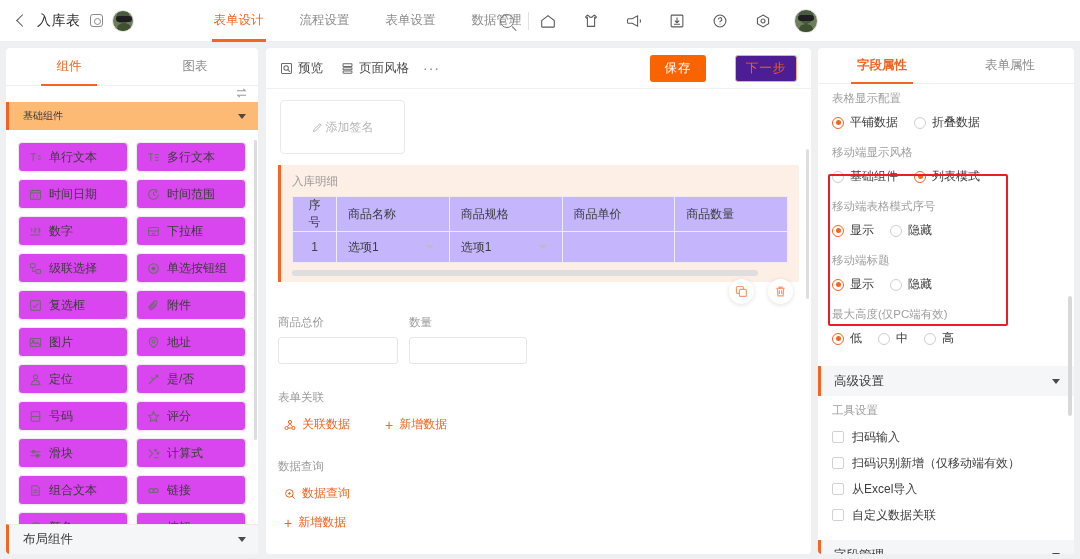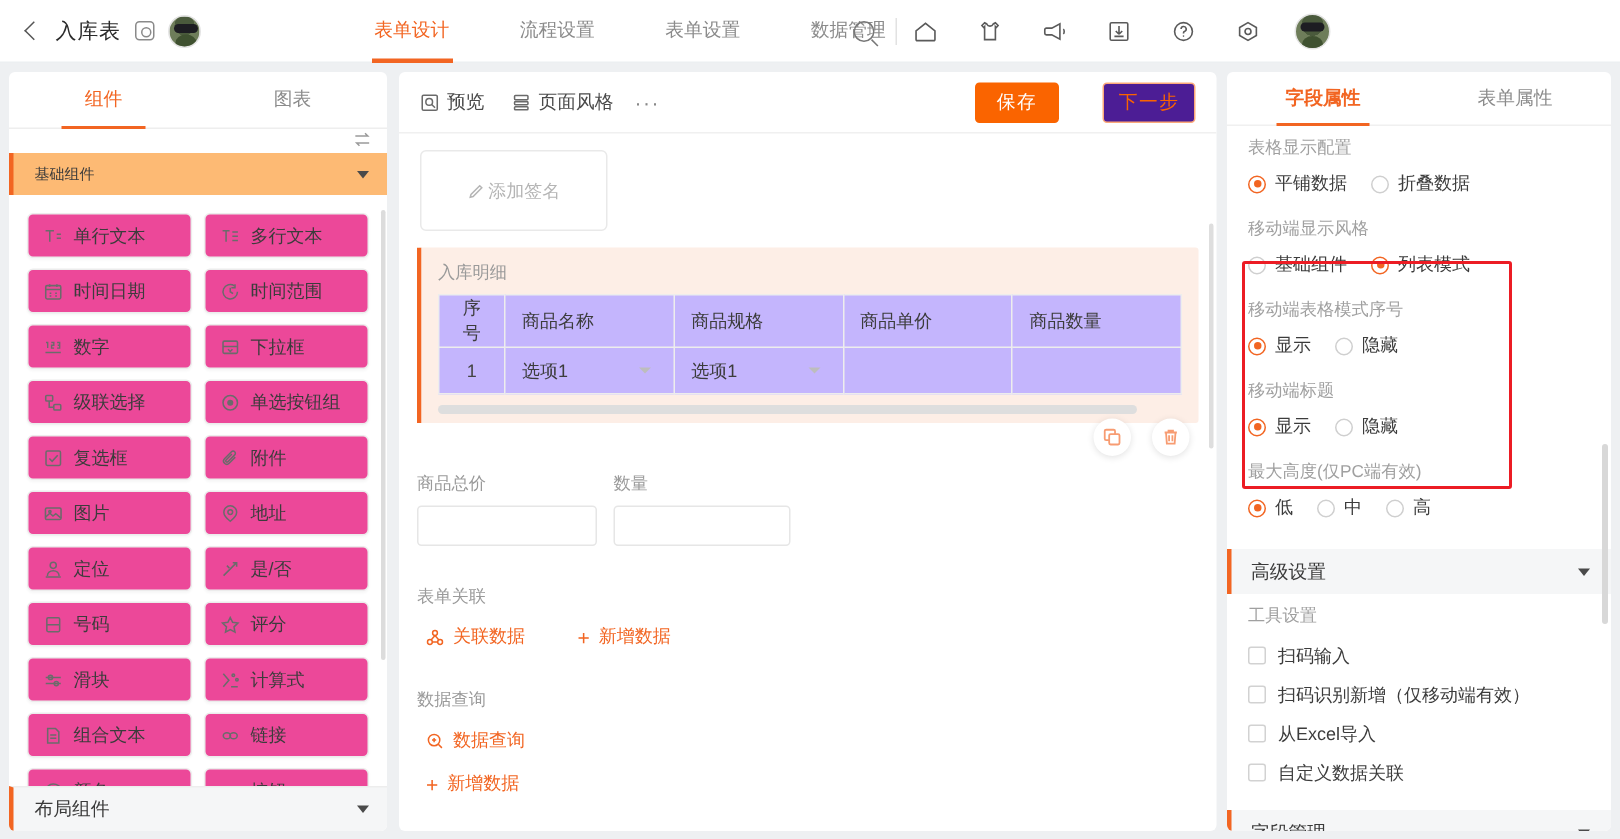--- a/index.html
+++ b/index.html
@@ -45,21 +45,21 @@
   }
   .avatar::before {
     content:""; position:absolute; left:3px; top:5px; width:16px; height:6px;
     background:#1d1d22; border-radius:3px;
   }
   .avatar::after {
     content:""; position:absolute; left:4px; bottom:-3px; width:14px; height:11px;
     background:#3f5130; border-radius:50% 50% 0 0;
   }
 
-  .tb-tabs { display: flex; align-items: center; gap: 47px; margin-left: 116px; height: 42px; }
+  .tb-tabs { display: flex; align-items: center; gap: 36px; margin-left: 80px; height: 42px; }
   .tb-tab {
     font-size: 12.5px; color: #8b8b8b; cursor: pointer;
     height: 42px; display: flex; align-items: center; position: relative;
   }
   .tb-tab.active { color: #f26522; }
   .tb-tab.active::after {
     content: ""; position: absolute; bottom: 0; left: -2px; right: -2px; height: 2.5px;
     background: #f26522;
   }
   .search-icon {
@@ -108,21 +108,21 @@
   .caret-down {
     width: 0; height: 0; border-left: 4.5px solid transparent;
     border-right: 4.5px solid transparent; border-top: 5.5px solid #4a4a4a;
   }
   .comp-scroll { flex: 1; overflow: hidden; position: relative; }
   .comp-grid {
     display: grid; grid-template-columns: 1fr 1fr; gap: 7px 8px;
     padding: 12px 12px 10px 12px;
   }
   .comp-item {
-    height: 30px; background: #ec4899; border: 1px solid #ececec; border-radius: 4px;
+    height: 30px; background: #d946ef; border: 1px solid #ececec; border-radius: 4px;
     display: flex; align-items: center; gap: 7px; padding-left: 10px;
     font-size: 12px; color: #3c3c3c; cursor: grab;
     box-shadow: 0 1px 2px rgba(0,0,0,0.04);
   }
   .comp-item .ci {
     width: 13px; height: 13px; color: #6b6b6b; flex: none;
     display: flex; align-items: center; justify-content: center;
   }
   .comp-item .ci svg { width: 13px; height: 13px; display: block; }
   .lp-bottom-group {

